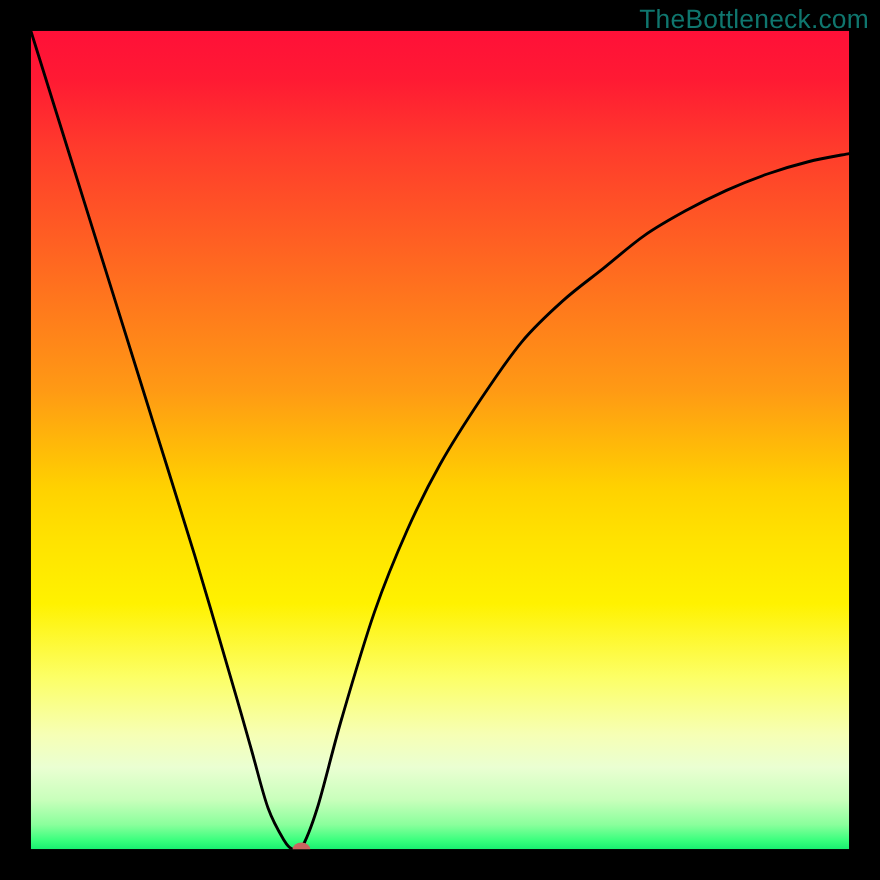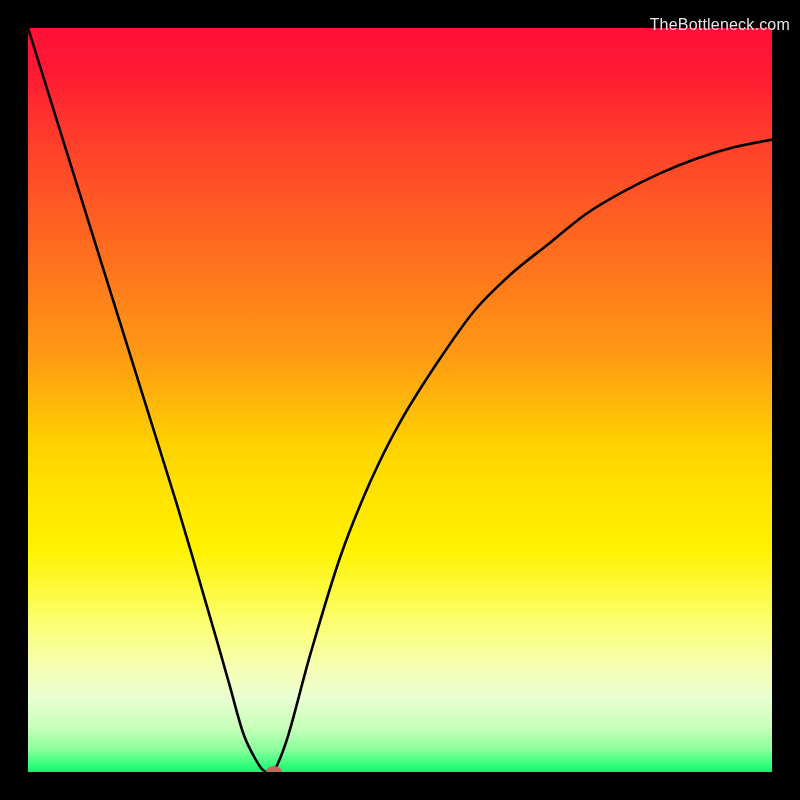--- a/index.html
+++ b/index.html
@@ -12,24 +12,24 @@
     overflow: hidden;
   }
   .frame {
     position: relative;
     width: 800px;
     height: 800px;
     background: #000;
   }
   .watermark {
     position: absolute;
-    top: 16px;
+    top: 4px;
     right: 10px;
-    color: #e5e5e5;
-    font-size: 16px;
+    color: #0f766e;
+    font-size: 24px;
     font-weight: 500;
     letter-spacing: 0.2px;
     z-index: 5;
   }
   .plot-area {
     position: absolute;
     left: 28px;
     top: 28px;
     width: 744px;
     height: 744px;

